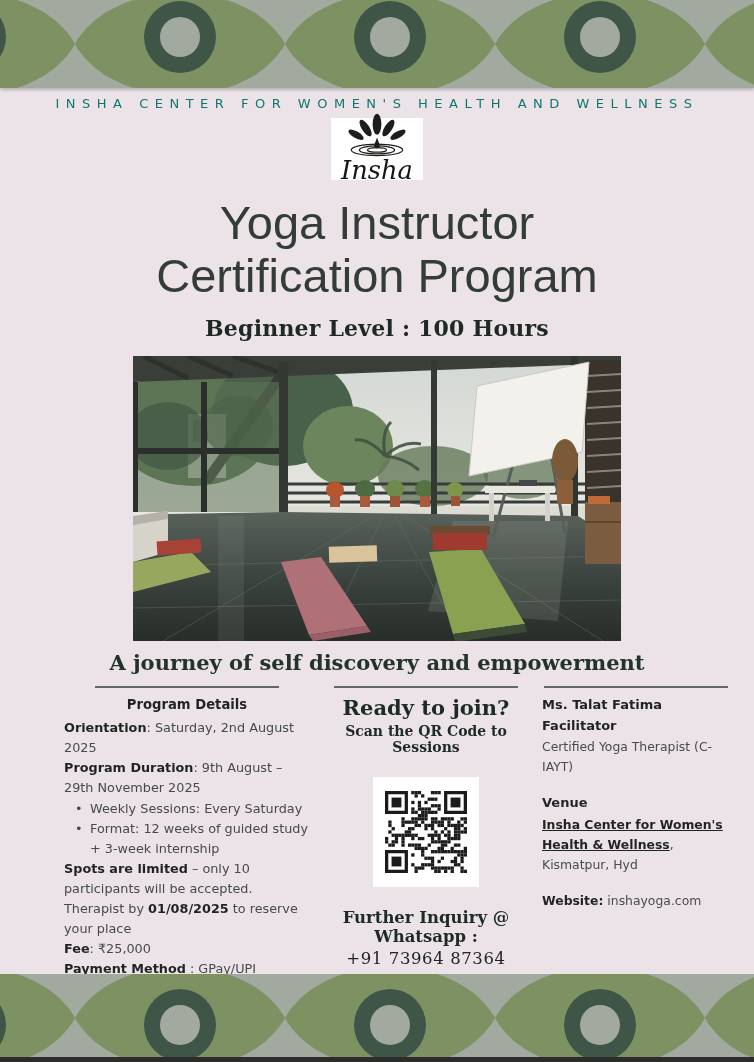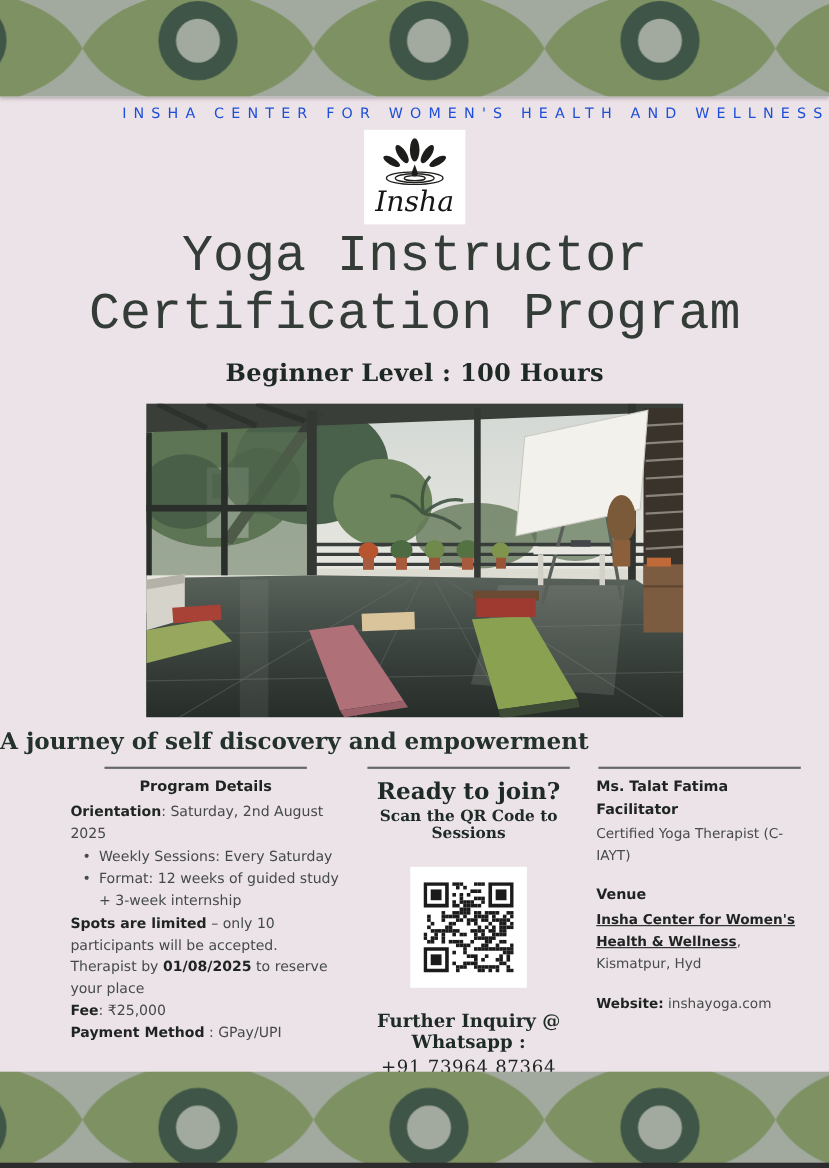--- a/index.html
+++ b/index.html
@@ -7,31 +7,31 @@
     position:relative;width:754px;height:1062px;margin:0 auto;
     background:#ece3e8;overflow:hidden;
     font-family:"DejaVu Sans","Liberation Sans",sans-serif;color:#3f4543;
   }
   
   .border-band{position:absolute;left:0;width:754px;height:88px;line-height:0;}
   .border-top{top:0;box-shadow:0 2px 3px rgba(90,80,85,.35);}
   .border-bottom{bottom:0;transform:scaleY(-1);}
   .footer-bar{position:absolute;bottom:0;left:0;width:754px;height:5px;background:#2c2c2c;z-index:3;}
   
-  .brand-line{margin-top:96px;text-align:right;font-size:13px;letter-spacing:6.5px;color:#1d4ed8;}
-  .logo-box{width:92px;height:86px;margin:7px auto 3px;background:#ffffff;display:flex;align-items:center;justify-content:center;}
+  .brand-line{margin-top:96px;text-align:center;font-size:13px;letter-spacing:6.5px;color:#0f766e;}
+  .logo-box{width:92px;height:62px;margin:7px auto 16px;background:#ffffff;display:flex;align-items:center;justify-content:center;}
   
-  .main-title{margin-top:2px;text-align:center;font-family:Liberation Mono, monospace;
+  .main-title{margin-top:2px;text-align:center;font-family:Liberation Sans, sans-serif;
     font-size:47px;line-height:1.13;color:#333c37;font-weight:400;}
   .subtitle{margin-top:13px;text-align:center;font-family:"DejaVu Serif","Liberation Serif",serif;
     font-size:22px;font-weight:bold;color:#1e2824;letter-spacing:.2px;}
   
   .photo-wrap{width:488px;height:285px;margin:15px auto 0;background:#3a423d;line-height:0;}
   
-  .tagline{margin-top:9px;font-family:"DejaVu Serif","Liberation Serif",serif;
+  .tagline{margin-top:9px;text-align:center;font-family:"DejaVu Serif","Liberation Serif",serif;
     font-size:21px;font-weight:bold;color:#24322c;}
   
   .columns{display:flex;align-items:flex-start;padding:11px 24px 0 64px;}
   .col-rule{height:2px;background:#64686c;width:184px;margin:0 auto 7px;}
   .col-left{width:246px;font-size:12.8px;line-height:1.56;color:#454a48;}
   .col-center{flex:1;text-align:center;}
   .col-right{width:188px;font-size:12.4px;line-height:1.6;color:#474c4a;}
   .b{font-weight:bold;color:#1f2422;}
   .col-heading{text-align:center;font-weight:bold;color:#1f2422;font-size:13.2px;margin-bottom:2px;}
   ul.bullets{margin:1px 0;padding-left:24px;list-style:none;}
@@ -240,20 +240,21 @@
   </div>
 
   <div class="tagline">A journey of self discovery and empowerment</div>
 
   <div class="columns">
 
     <div class="col-left">
       <div class="col-rule"></div>
       <div class="col-heading">Program Details</div>
       <div><span class="b">Orientation</span><span>: Saturday, 2nd August 2025</span></div>
+      <div><span class="b">Program Duration</span><span>: 9th August – 29th November 2025</span></div>
       <ul class="bullets">
         <li>Weekly Sessions: Every Saturday</li>
         <li>Format: 12 weeks of guided study + 3-week internship</li>
       </ul>
       <div><span class="b">Spots are limited</span><span> – only 10 participants will be accepted.</span></div>
       <div><span>Therapist by </span><span class="b">01/08/2025</span><span> to reserve your place</span></div>
       <div><span class="b">Fee</span><span>: ₹25,000</span></div>
       <div><span class="b">Payment Method</span><span> : GPay/UPI</span></div>
     </div>
 

